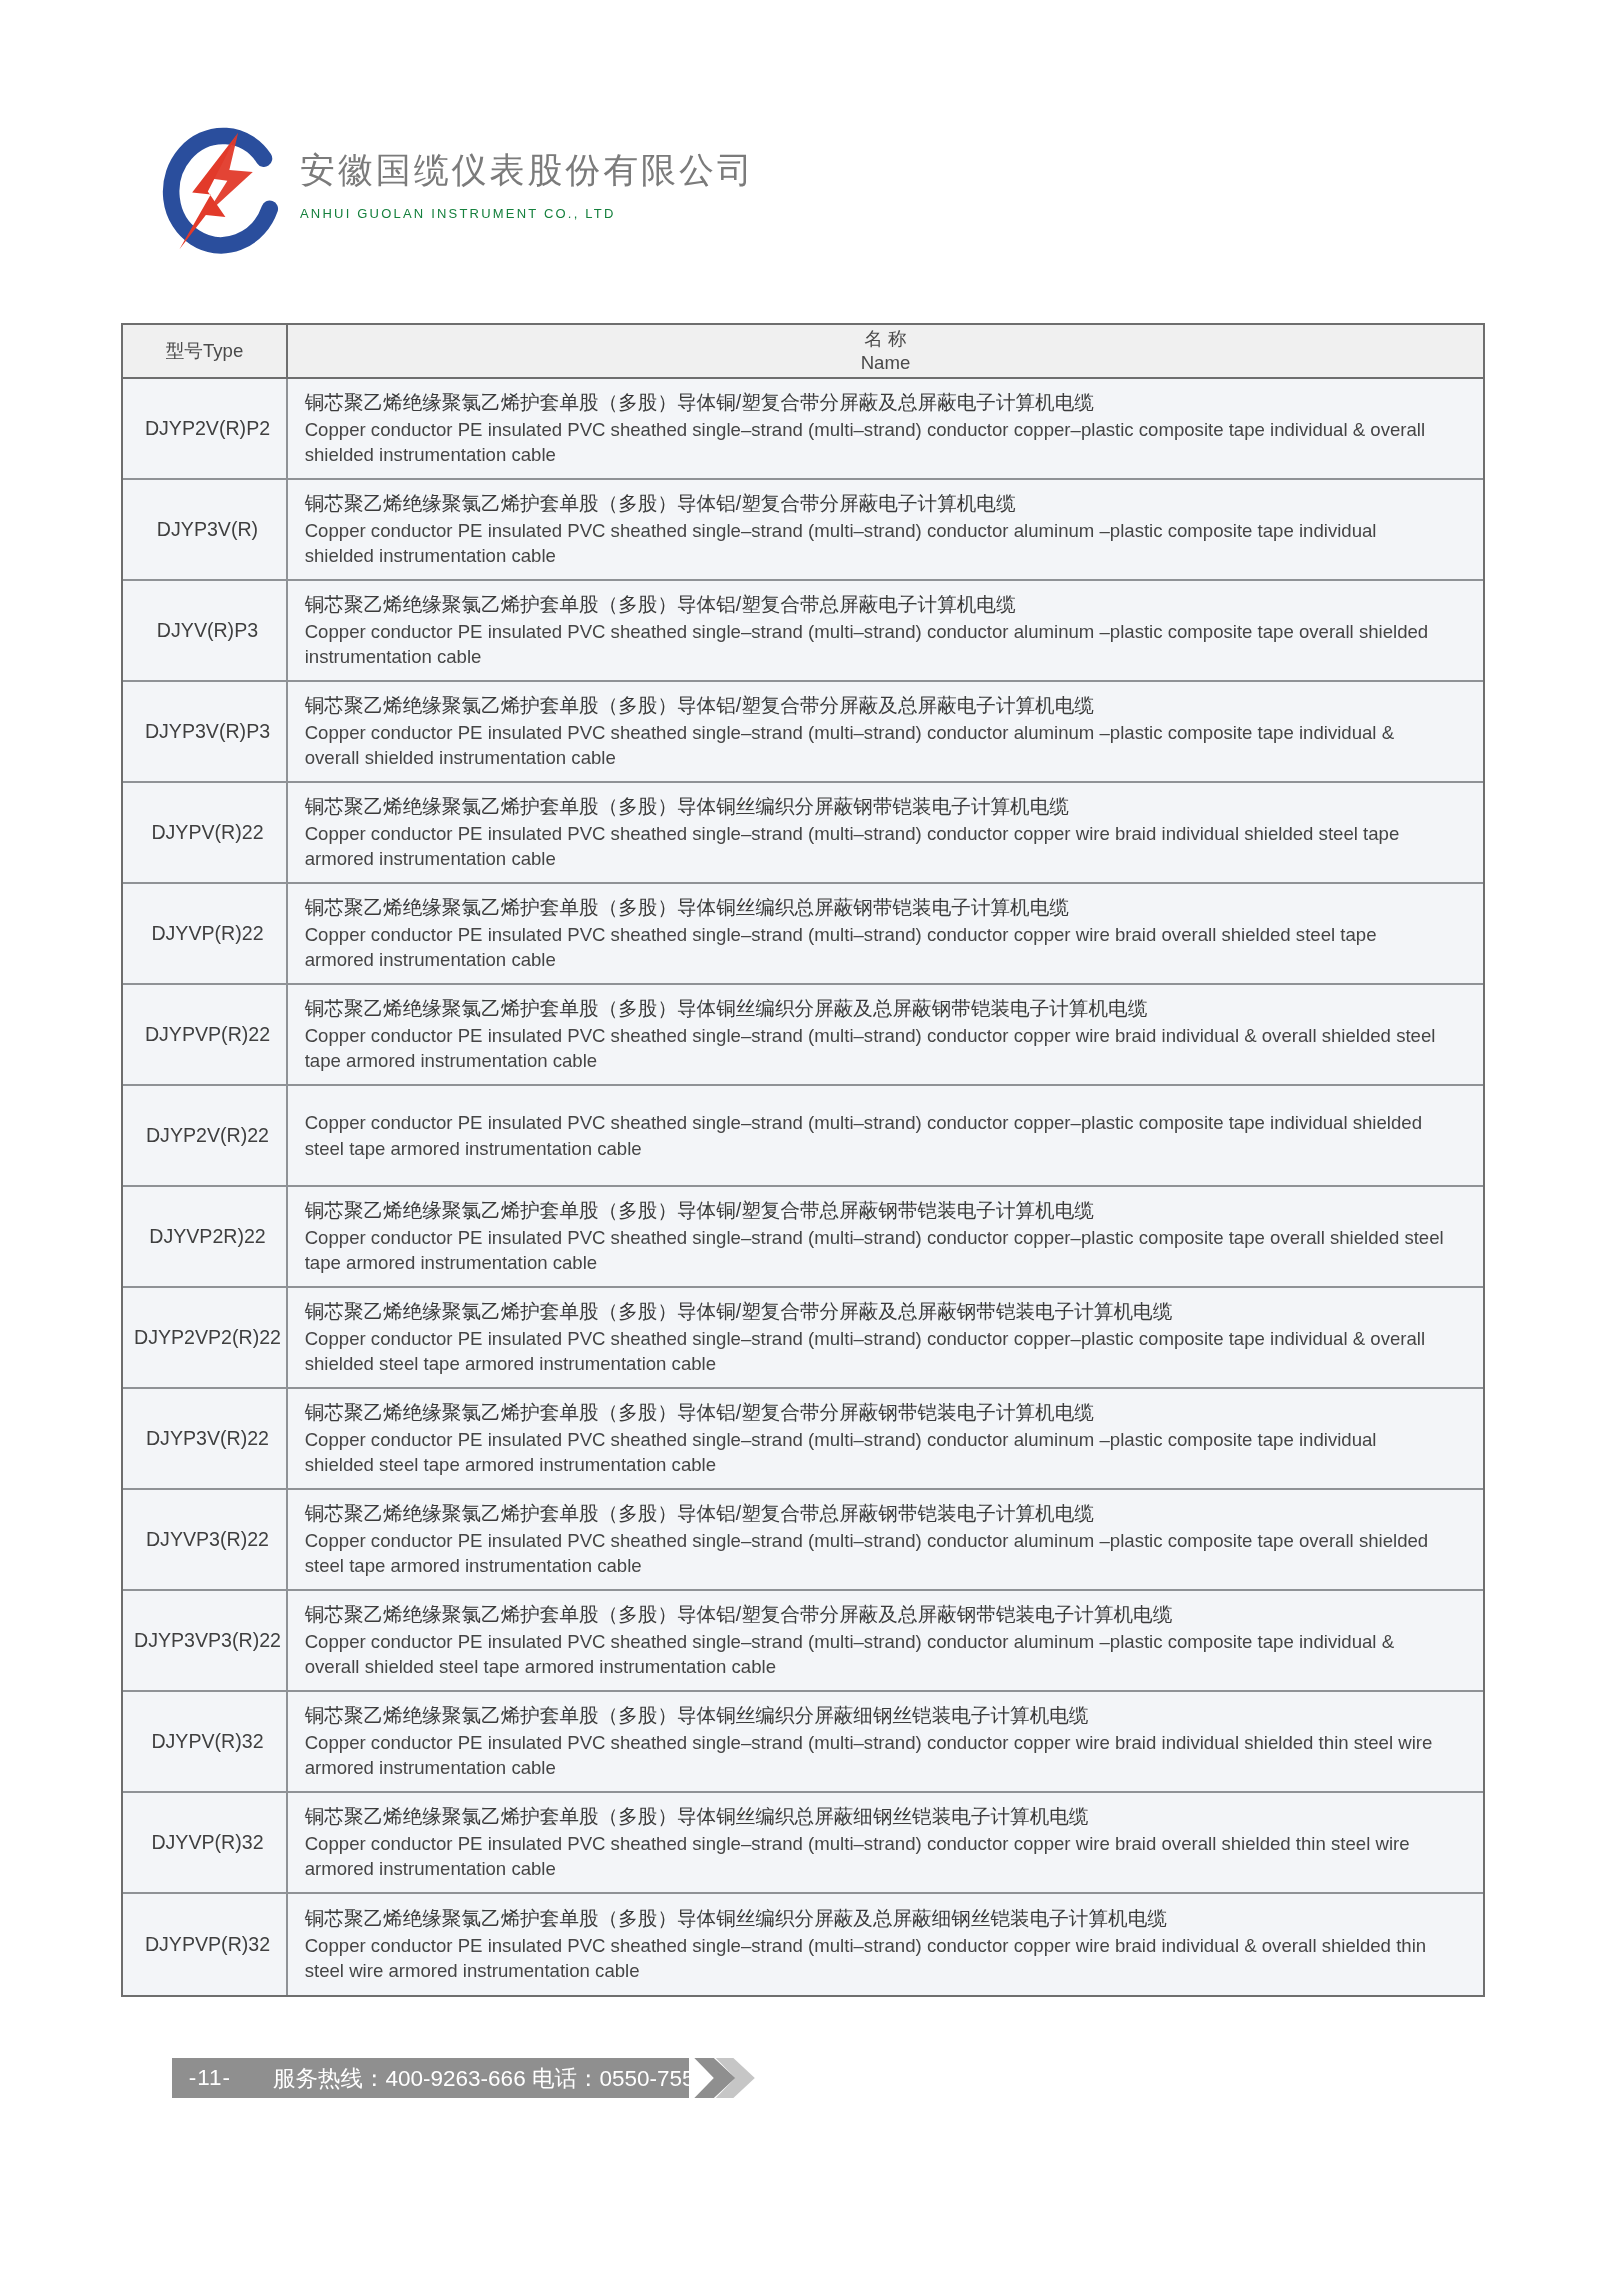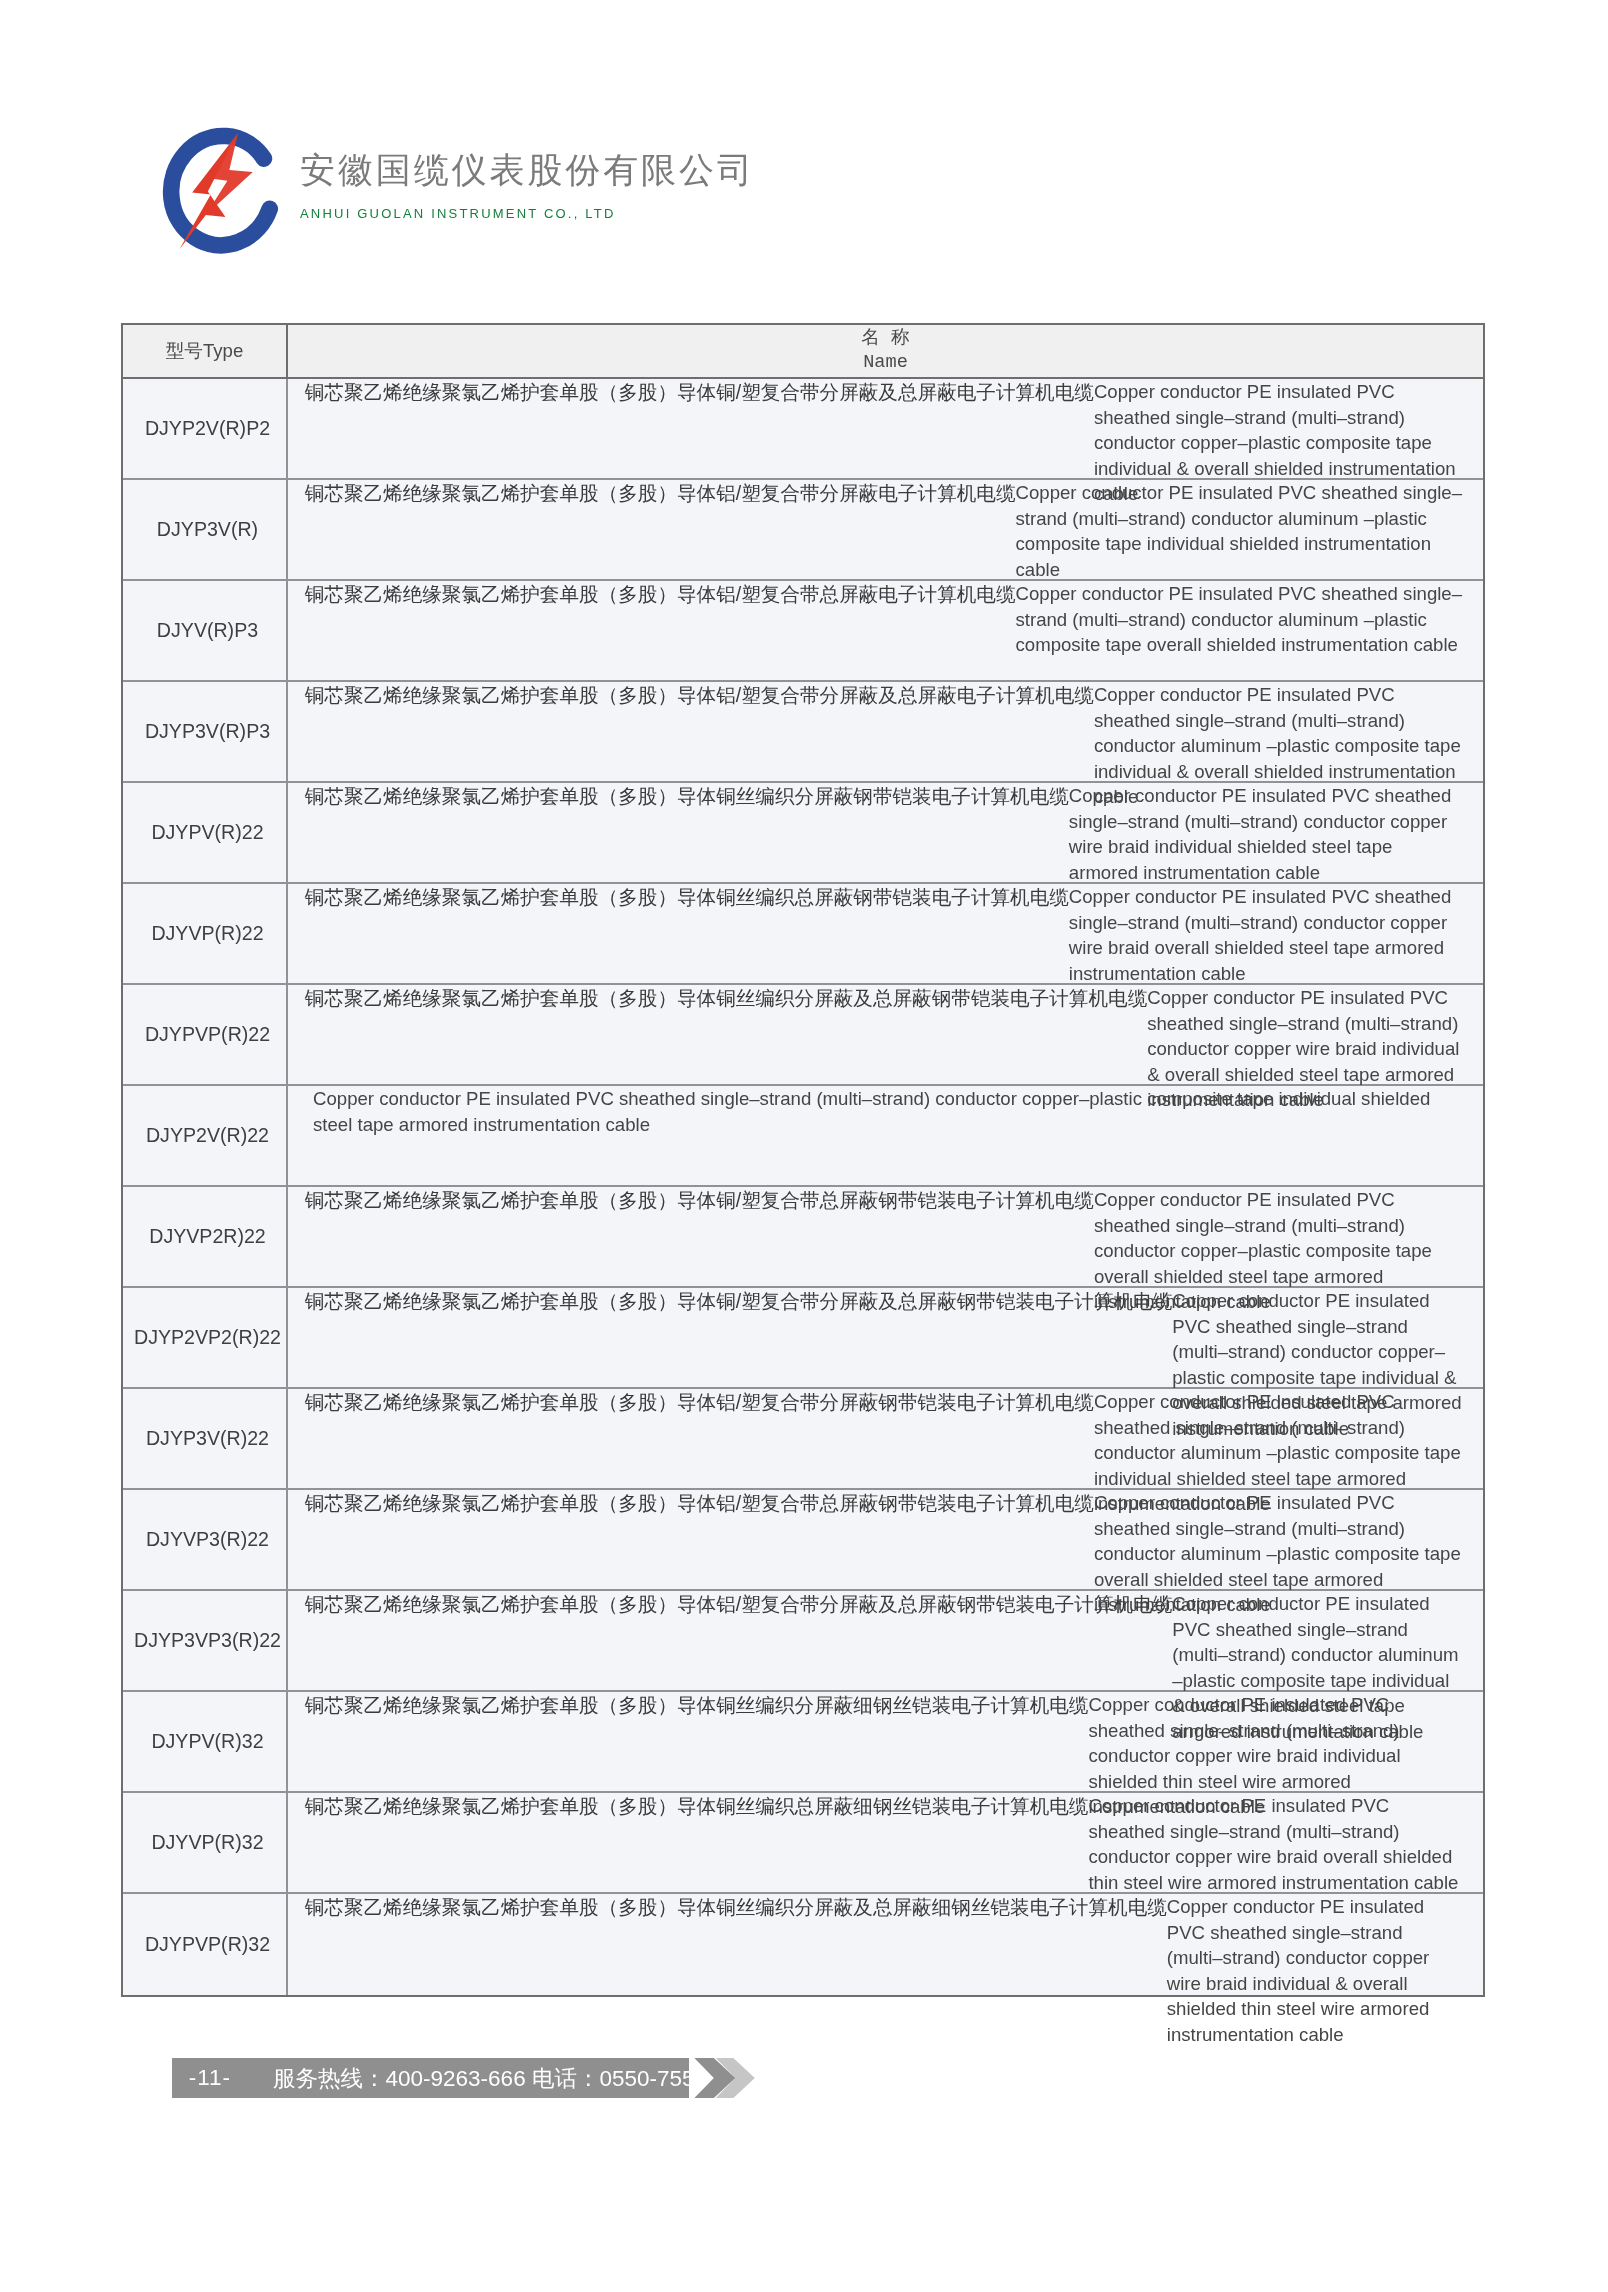--- a/index.html
+++ b/index.html
@@ -71,21 +71,20 @@
   }
   .th-name {
     flex:1;
     display:flex;
     flex-direction:column;
     align-items:center;
     justify-content:center;
     font-size:18.6px;
     line-height:24.5px;
     color:#4a4a4a;
-    font-family:Liberation Mono, monospace;
   }
   .tr {
     display:flex;
     height:101px;
     background:#f3f5f8;
     border-bottom:2px solid #8f9296;
     box-sizing:border-box;
   }
   .tr:last-child { border-bottom:none; }
   .td-type {
@@ -96,20 +95,21 @@
     align-items:center;
     justify-content:center;
     font-size:19.6px;
     color:#3f3f3f;
     text-align:center;
     padding-left:6px;
   }
   .td-name {
     flex:1;
     display:flex;
+    flex-direction:column;
     justify-content:center;
     padding:0 19.6px 0 16.7px;
     box-sizing:border-box;
   }
   .name-cn {
     font-size:19.6px;
     color:#3a3a3a;
     line-height:27.4px;
     white-space:nowrap;
   }

